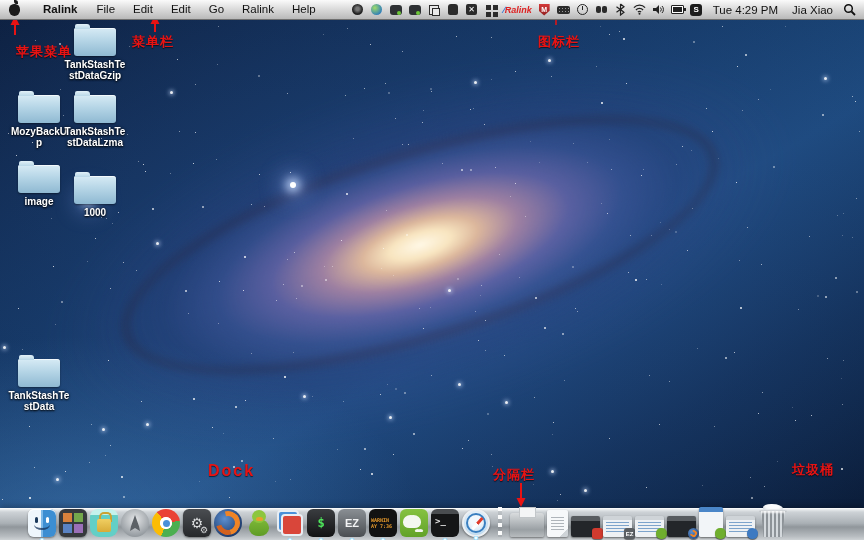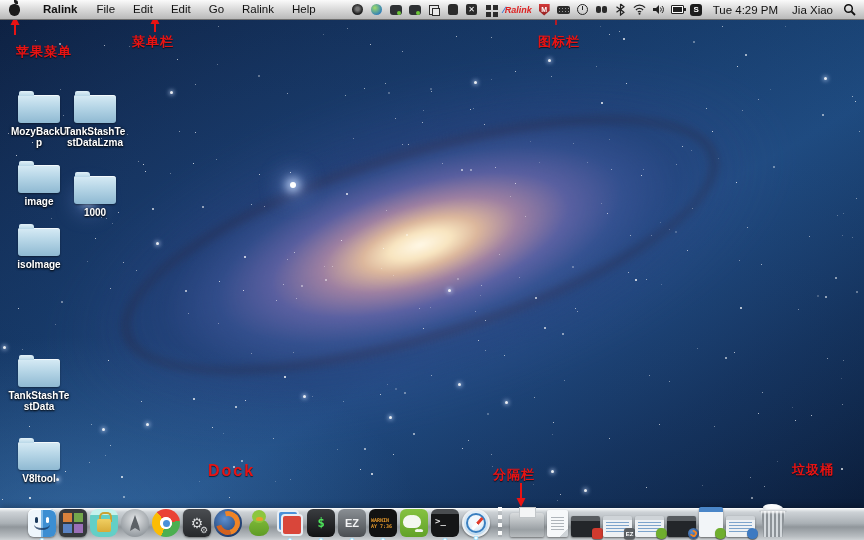--- a/index.html
+++ b/index.html
@@ -559,47 +559,43 @@
       <span class="user-text">Jia Xiao</span>
       <span class="si">
         <svg width="13" height="13" viewBox="0 0 13 13">
             <circle cx="5.5" cy="5.5" r="3.8" stroke="#111" stroke-width="1.5" fill="none"></circle>
             <line x1="8.5" y1="8.5" x2="12" y2="12" stroke="#111" stroke-width="1.8"></line>
           </svg>
       </span>
     </span>
   </div>
 
+  <div class="dicon" style="left:64px;top:24px;">
+    <div class="folder"></div>
+    <div class="dlabel">TankStashTestDataGzip</div>
+  </div>
   <div class="dicon" style="left:8px;top:91px;">
     <div class="folder"></div>
     <div class="dlabel">MozyBackUp</div>
   </div>
   <div class="dicon" style="left:64px;top:91px;">
     <div class="folder"></div>
     <div class="dlabel">TankStashTestDataLzma</div>
   </div>
   <div class="dicon" style="left:8px;top:161px;">
     <div class="folder"></div>
     <div class="dlabel">image</div>
   </div>
   <div class="dicon" style="left:64px;top:172px;">
     <div class="folder"></div>
     <div class="dlabel">1000</div>
   </div>
-  <div class="dicon" style="left:8px;top:224px;">
-    <div class="folder"></div>
-    <div class="dlabel">isoImage</div>
-  </div>
   <div class="dicon" style="left:8px;top:355px;">
     <div class="folder"></div>
     <div class="dlabel">TankStashTestData</div>
-  </div>
-  <div class="dicon" style="left:8px;top:438px;">
-    <div class="folder"></div>
-    <div class="dlabel">V8Itool</div>
   </div>
 
   <svg class="ann-arrow" style="left:8px;top:16px;" width="14" height="20" viewBox="0 0 14 20">
       <line x1="7" y1="19" x2="7" y2="5" stroke="#e81313" stroke-width="2"></line>
       <polygon points="7,0 2.5,9 11.5,9" fill="#e81313"></polygon>
     </svg>
   <div class="ann" style="left:16px;top:37px;margin-top:6px;">苹果菜单</div>
 
   <svg class="ann-arrow" style="left:148px;top:15px;" width="14" height="18" viewBox="0 0 14 18">
       <line x1="7" y1="17" x2="7" y2="5" stroke="#e81313" stroke-width="2"></line>

